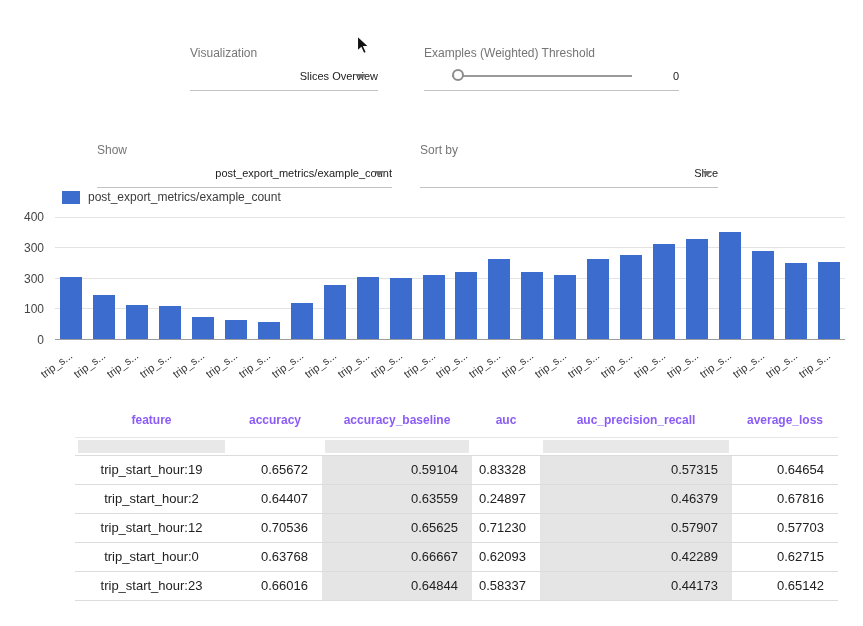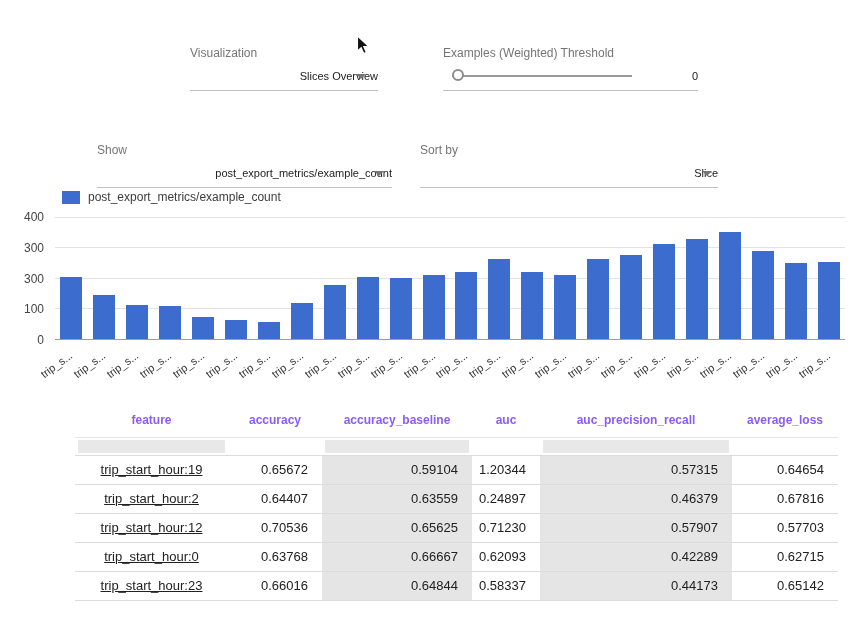--- a/index.html
+++ b/index.html
@@ -12,21 +12,21 @@
   
   .control { position: absolute; }
   .ctl-label { font-size: 12px; color: #757575; margin-bottom: 7px; margin-top: 36px; }
   .dropdown { position: relative; border-bottom: 1px solid #c2c2c2; padding: 3px 0 8px 0;
               font-size: 11px; color: #212121; cursor: pointer; text-align: right; }
   .dd-arrow { position: absolute; bottom: 11px; width: 0; height: 0;
               border-left: 5px solid transparent; border-right: 5px solid transparent;
               border-top: 5px solid #757575; }
   #viz-control   { left: 190px; top: 10px; width: 188px; }
   #viz-control .dd-arrow  { right: 12px; }
-  #threshold-control { left: 443px; top: 10px; width: 255px; }
+  #threshold-control { left: 424px; top: 10px; width: 255px; }
   #show-control  { left: 97px;  top: 107px; width: 295px; }
   #show-control .dd-arrow { right: 8px; }
   #sort-control  { left: 420px; top: 107px; width: 298px; }
   #sort-control .dd-arrow { right: 6px; }
 
   
   #slider { position: absolute; left: 452px; top: 69px; width: 180px; height: 14px; }
   .slider-track { position: absolute; left: 0; top: 6px; width: 100%; height: 2px; background: #9a9a9a; }
   .slider-thumb { position: absolute; left: 0; top: 0; width: 12px; height: 12px;
                   border: 2px solid #8d8d8d; border-radius: 50%; background: #fff; }
@@ -49,21 +49,21 @@
   
   #table-wrap { position: absolute; left: 75px; top: 404px; width: 763px; }
   table { border-collapse: collapse; table-layout: fixed; width: 763px; }
   th { height: 33px; font-size: 12px; font-weight: bold; color: #8b5cf6;
        text-align: center; vertical-align: middle; border-bottom: 1px solid #e6e6e6; cursor: pointer; }
   .filter-row td { height: 18px; border-bottom: 1px solid #dcdcdc; padding: 0; vertical-align: middle; }
   .filter-box { height: 13px; margin: 0 3px; }
   .filter-box.gray { background: #e8e8e8; }
   tbody td { height: 29px; font-size: 13px; color: #212121; border-bottom: 1px solid #dcdcdc;
              vertical-align: middle; }
-  td.feature-cell { text-align: center; text-decoration: underline; }
+  td.feature-cell { text-align: center; }
   td.num-cell { text-align: right; padding-right: 14px; }
   td.shaded { background: #e5e5e5; }
 
   
   #cursor { position: absolute; left: 356px; top: 35px; z-index: 30; pointer-events: none; }
 </style>
 </head>
 <body>
 
 <div class="control" id="viz-control">
@@ -210,21 +210,21 @@
           <td>
             <div class="filter-box"></div>
           </td>
         </tr>
       </thead>
       <tbody>
         <tr>
           <td class="feature-cell">trip_start_hour:19</td>
           <td class="num-cell">0.65672</td>
           <td class="num-cell shaded">0.59104</td>
-          <td class="num-cell">1.20344</td>
+          <td class="num-cell">0.83328</td>
           <td class="num-cell shaded">0.57315</td>
           <td class="num-cell">0.64654</td>
         </tr>
         <tr>
           <td class="feature-cell">trip_start_hour:2</td>
           <td class="num-cell">0.64407</td>
           <td class="num-cell shaded">0.63559</td>
           <td class="num-cell">0.24897</td>
           <td class="num-cell shaded">0.46379</td>
           <td class="num-cell">0.67816</td>

